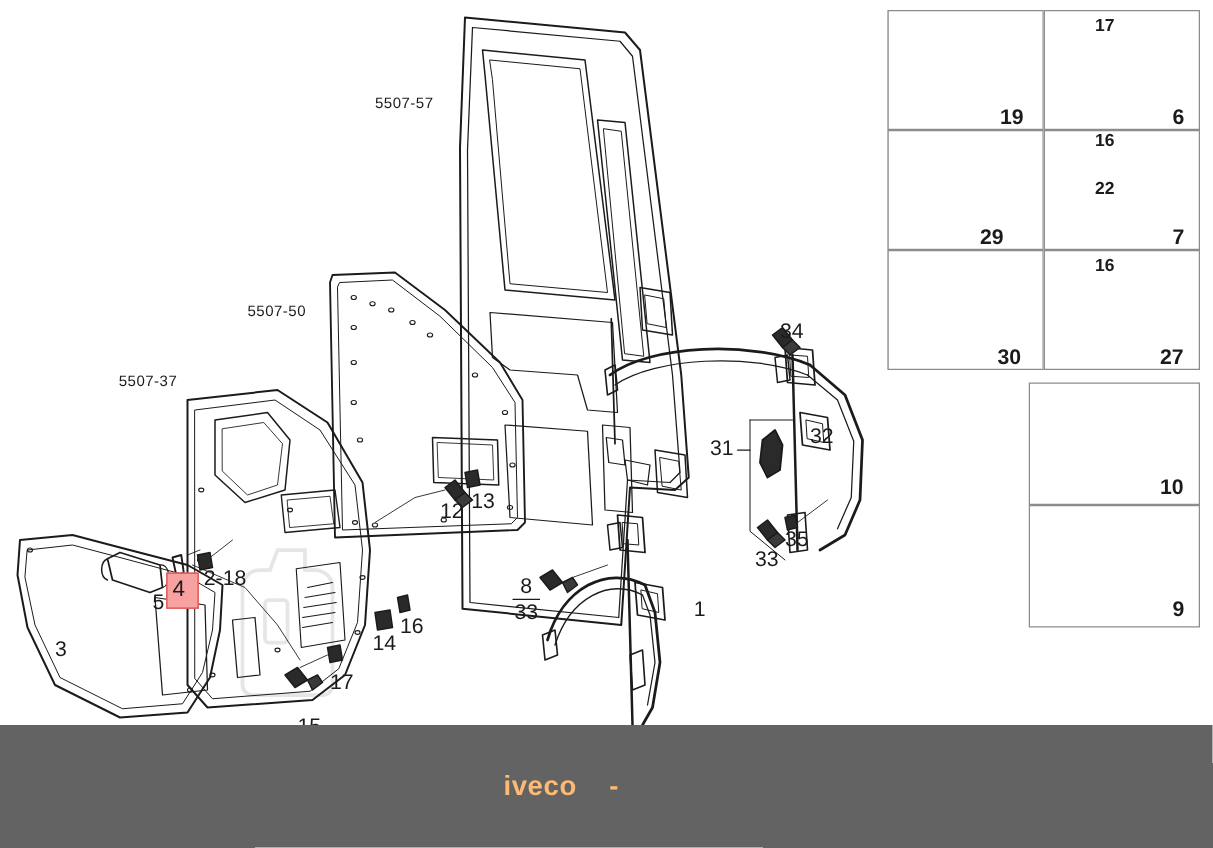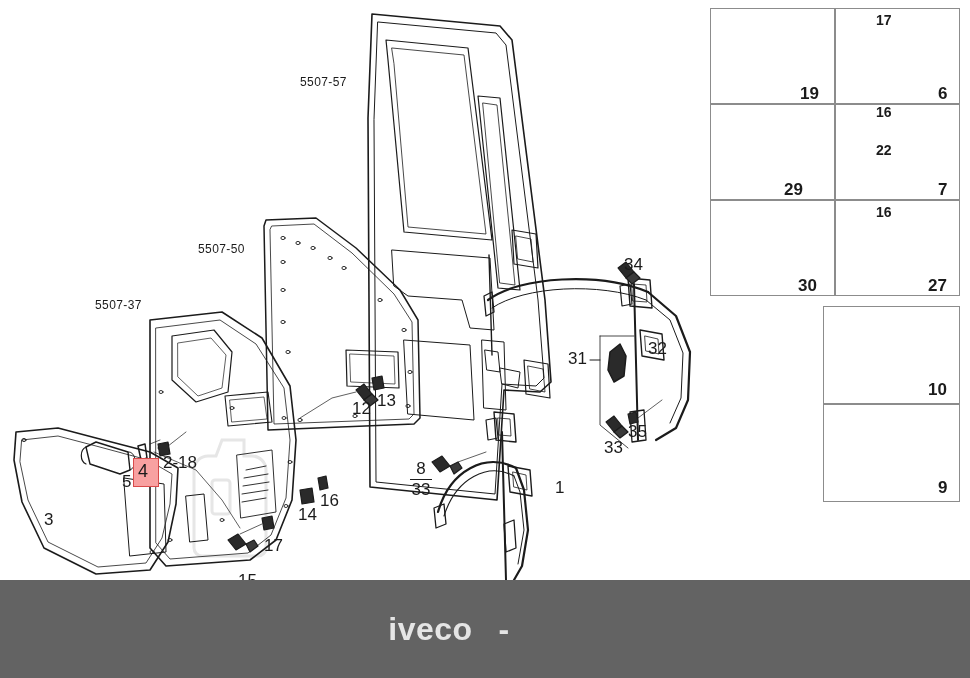--- a/index.html
+++ b/index.html
@@ -76,23 +76,23 @@
   .cell-num{position:absolute;}
 
   
   #footer{
     position:absolute;left:0;top:580px;width:970px;height:98px;
     background:#636363;
   }
   #footer-title{
     position:absolute;left:0;top:0;width:970px;height:98px;
     display:flex;align-items:center;justify-content:center;
-    color:#e5e5e5;
+    color:#fdba74;
     font-family:"Liberation Sans", sans-serif;
-    font-size:32px;font-weight:700;letter-spacing:.5px;
+    font-size:22px;font-weight:700;letter-spacing:.5px;
     user-select:none;
   }
   #footer-title .gap{display:inline-block;width:26px;}
 </style>
 </head>
 <body>
 
 <div id="stage">
 
   <svg class="wm-icon" width="120" height="150" viewBox="0 0 120 150">

